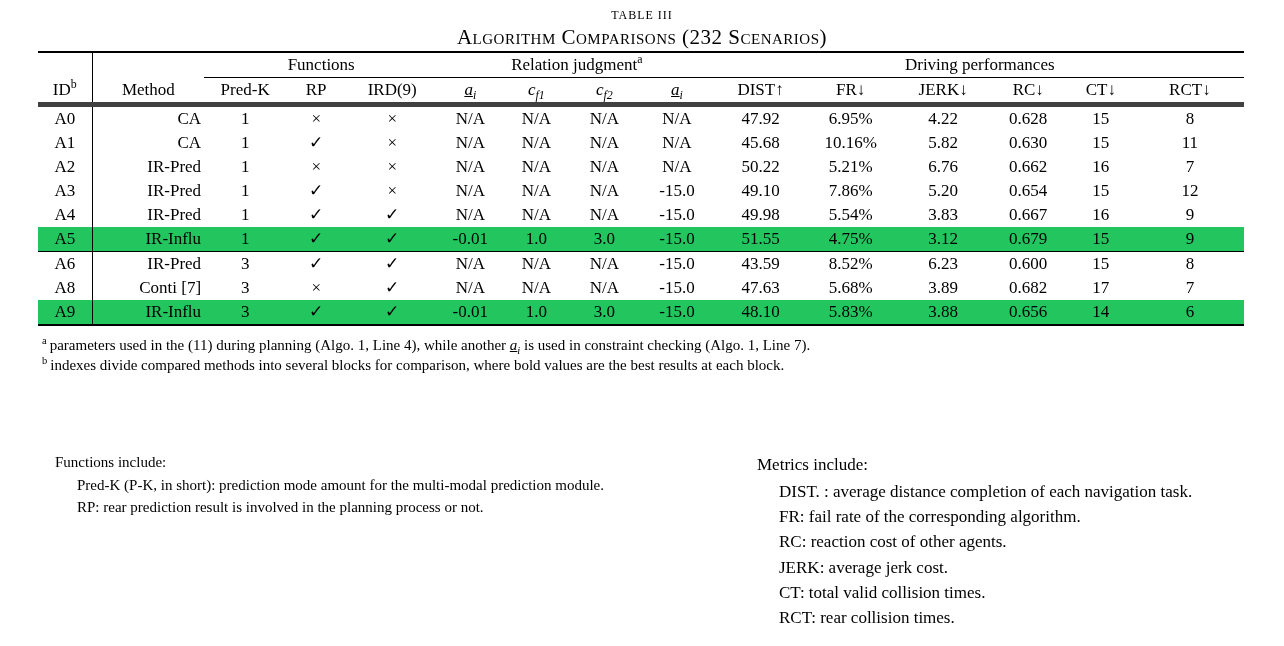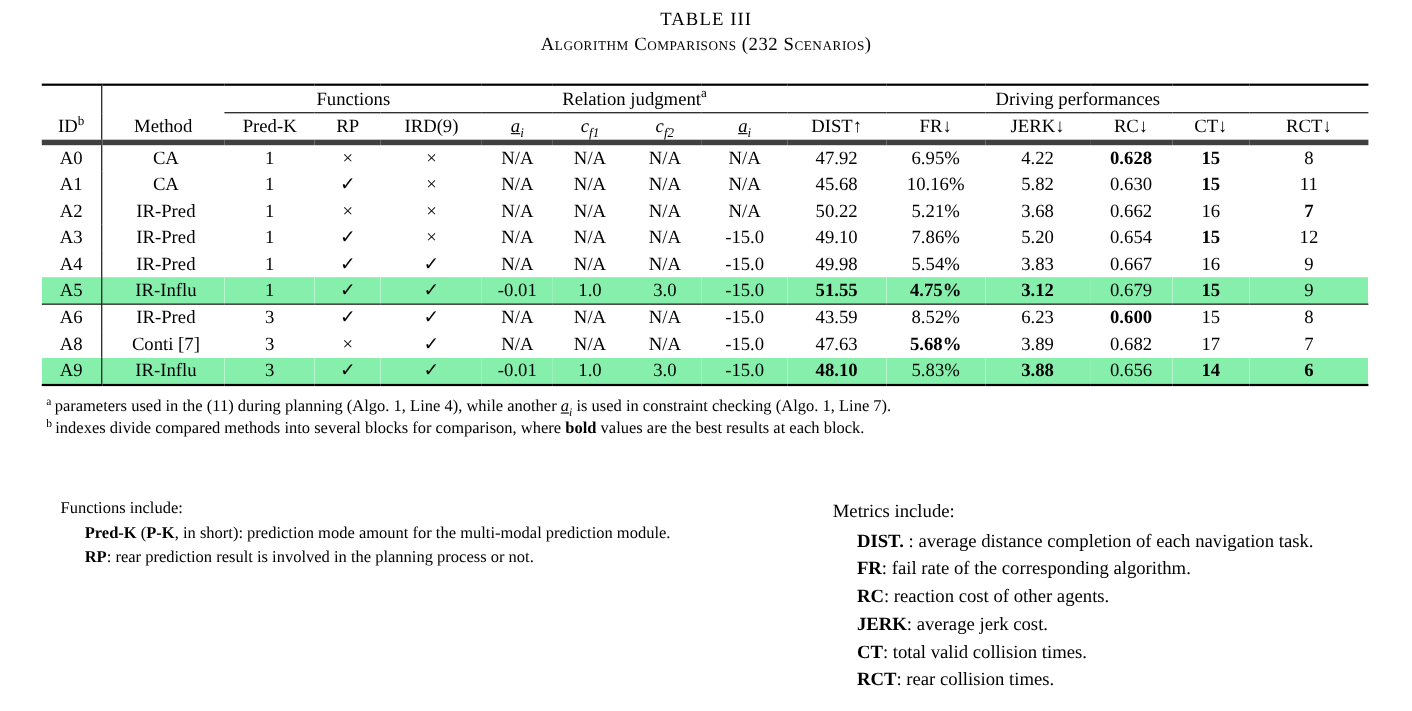--- a/index.html
+++ b/index.html
@@ -1,36 +1,36 @@
 <!DOCTYPE html>
 <html><head>
 <meta charset="utf-8">
 <style>
   html,body{margin:0;padding:0;background:#fff;}
   .page{position:relative;width:1284px;height:646px;background:#ffffff;
         font-family:"Liberation Serif", serif;color:#000;overflow:hidden;}
 
   
   .caption{text-align:center;padding-top:8px;}
-  .caption-line1{font-size:17px;letter-spacing:1px;}
-  .caption-line2{font-size:17px;font-variant:small-caps;letter-spacing:.5px;margin-top:2px;}
-
-  
-  table{border-collapse:collapse;table-layout:fixed;margin:26px 0 0 38px;font-size:17px;width:1206px;}
+  .caption-line1{font-size:12px;letter-spacing:1px;}
+  .caption-line2{font-size:21px;font-variant:small-caps;letter-spacing:.5px;margin-top:2px;}
+
+  
+  table{border-collapse:collapse;table-layout:fixed;margin:1px 0 0 38px;font-size:17px;width:1206px;}
   th,td{font-weight:normal;padding:0 3px;height:24px;line-height:24px;text-align:center;
         overflow:hidden;white-space:nowrap;}
   thead tr.group-row th{border-top:2px solid #000;}
   th.rule{border-bottom:1px solid #000;}
   thead tr.cols-row th{border-bottom:5px solid #404040;}
   .vline{border-right:1px solid #000;}
-  td.left{text-align:center;padding-left:8px;}
-  tr.hl td{background:#86efac;}
+  td.left{text-align:right;padding-left:8px;}
+  tr.hl td{background:#22c55e;}
   tr.block-end td{border-bottom:1px solid #000;}
   tbody tr:last-child td{border-bottom:2px solid #000;}
-  .bold{font-weight:bold;}
+  .bold{font-weight:normal;}
   .math{font-style:italic;}
   .u{text-decoration:underline;}
   sub{font-size:.7em;line-height:0;}
   sup{font-size:.7em;line-height:0;}
 
   
   .footnotes{margin:11px 0 0 42px;font-size:15px;}
   .fn{margin-bottom:3px;}
   .fn sup{margin-right:3px;}
 
@@ -135,21 +135,21 @@
           <td class="left ">IR-Pred</td>
           <td>1</td>
           <td>×</td>
           <td>×</td>
           <td>N/A</td>
           <td>N/A</td>
           <td>N/A</td>
           <td>N/A</td>
           <td>50.22</td>
           <td>5.21%</td>
-          <td>3.68</td>
+          <td>6.76</td>
           <td>0.662</td>
           <td>16</td>
           <td class="bold">7</td>
         </tr>
         <tr>
           <td class="vline ">A3</td>
           <td class="left ">IR-Pred</td>
           <td>1</td>
           <td>✓</td>
           <td>×</td>

